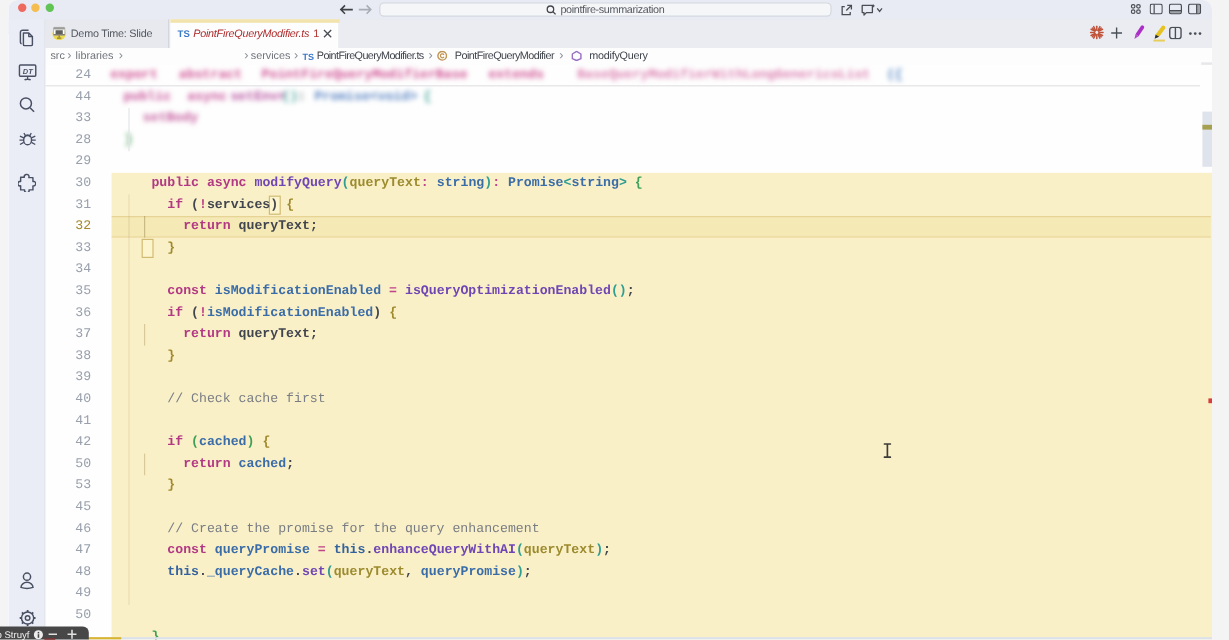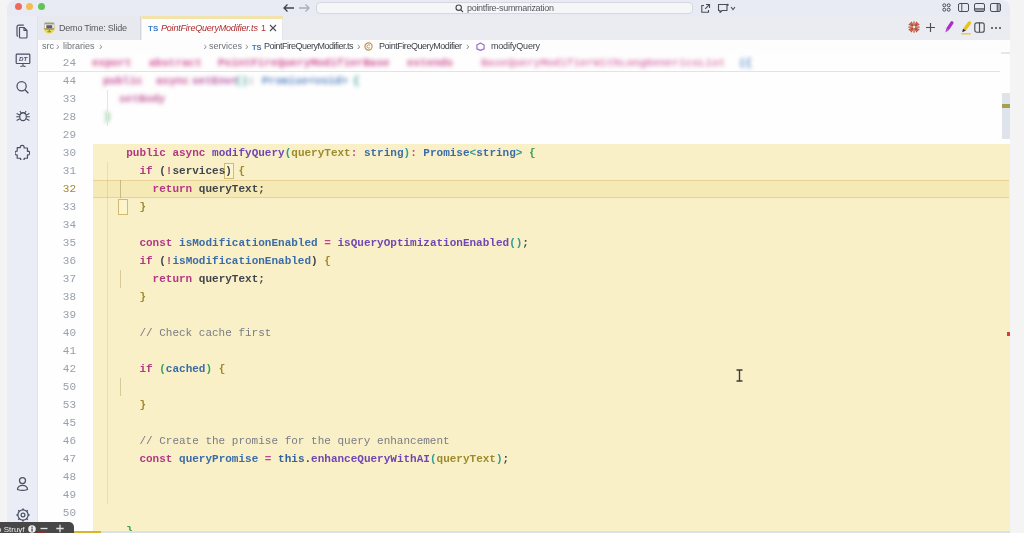--- a/index.html
+++ b/index.html
@@ -261,23 +261,25 @@
     <div class="cl" style="top:90px">  <span class="kw">public</span> <span class="kw">async</span> <span class="fn">modifyQuery</span><span class="tl2">(</span><span class="pm">queryText</span><span class="op">:</span> <span class="vb">string</span><span class="tl2">)</span><span class="op">:</span> <span class="vb">Promise</span><span class="tl2">&lt;</span><span class="vb">string</span><span class="tl2">&gt;</span> <span class="gr">{</span></div>
     <div class="cl" style="top:108px">    <span class="kw">if</span> <span class="dk">(</span><span class="op">!</span><span class="dk">services)</span> <span class="gd bm">{</span></div>
     <div class="cl" style="top:126px">      <span class="kw">return</span> <span class="dk">queryText;</span></div>
     <div class="cl" style="top:144px">    <span class="gd bm">}</span></div>
     <div class="cl" style="top:198px">    <span class="kw">if</span> <span class="dk">(</span><span class="op">!</span><span class="vb">isModificationEnabled</span><span class="dk">)</span> <span class="gd">{</span></div>
     <div class="cl" style="top:180px">    <span class="kw">const</span> <span class="vb">isModificationEnabled</span> <span class="op">=</span> <span class="fn">isQueryOptimizationEnabled</span><span class="tl2">()</span><span class="dk">;</span></div>
     <div class="cl" style="top:216px">      <span class="kw">return</span> <span class="dk">queryText;</span></div>
     <div class="cl" style="top:234px">    <span class="gd">}</span></div>
     <div class="cl cm" style="top:270px">    // Check cache first</div>
     <div class="cl" style="top:306px">    <span class="kw">if</span> <span class="gr">(</span><span class="vb">cached</span><span class="gr">)</span> <span class="gd">{</span></div>
+    <div class="cl" style="top:324px">      <span class="kw">return</span> <span class="vb">cached</span><span class="dk">;</span></div>
     <div class="cl" style="top:342px">    <span class="gd">}</span></div>
     <div class="cl" style="top:396px">    <span class="kw">const</span> <span class="vb">queryPromise</span> <span class="op">=</span> <span class="th">this</span><span class="dk">.</span><span class="fn">enhanceQueryWithAI</span><span class="tl2">(</span><span class="pm">queryText</span><span class="tl2">)</span><span class="dk">;</span></div>
     <div class="cl cm" style="top:378px">    // Create the promise for the query enhancement</div>
+    <div class="cl" style="top:414px">    <span class="th">this</span><span class="dk">.</span><span class="vb">_queryCache</span><span class="dk">.</span><span class="fn">set</span><span class="tl2">(</span><span class="pm">queryText</span><span class="dk">,</span> <span class="vb">queryPromise</span><span class="tl2">)</span><span class="dk">;</span></div>
     <div class="cl" style="top:468px">  <span class="gr">}</span></div>
 
     <div class="abs" style="left:964px;top:39px;width:9px;height:46px;background:#dfe3ec"></div>
     <div class="abs" style="left:964px;top:50px;width:9px;height:4px;background:#a5a04f"></div>
     <div class="abs" style="left:969px;top:278px;width:4px;height:4px;background:#d63d3d"></div>
 
     <div class="abs" style="left:0;top:477px;width:972px;height:2px;background:#dae1eb"></div>
     <div class="abs" style="left:35px;top:477px;width:28px;height:2px;background:#d9b42c"></div>
     <div class="abs" style="left:-1px;top:477px;width:9px;height:2px;background:#8c2f2f"></div>
   </div>

